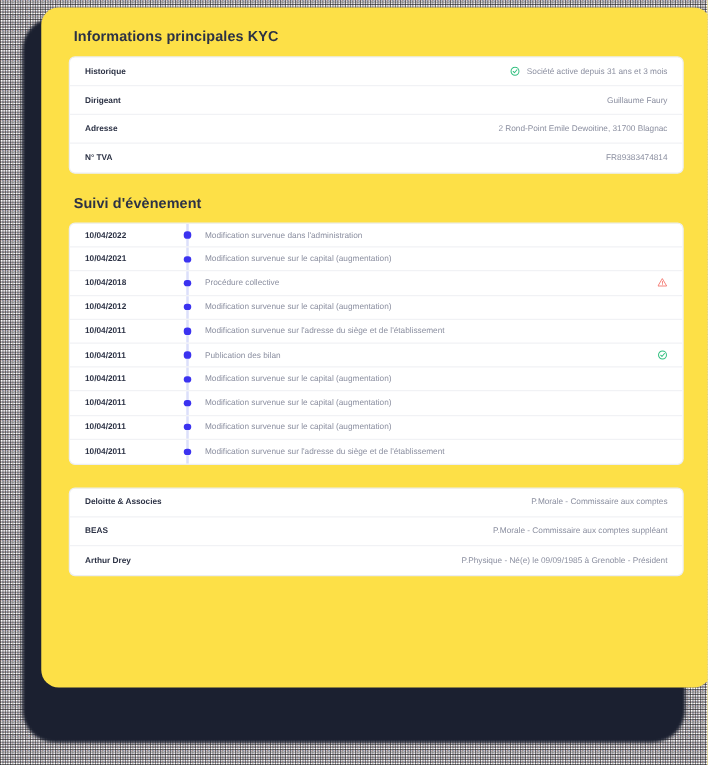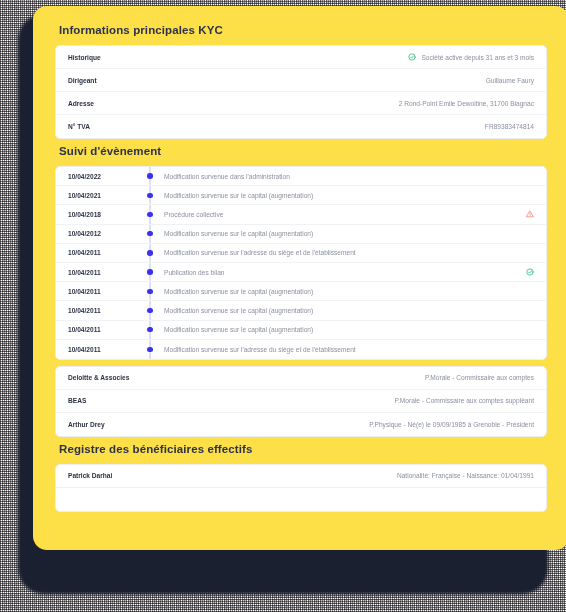--- a/index.html
+++ b/index.html
@@ -45,21 +45,21 @@
     left: 33px;
     top: 6px;
     width: 536px;
     height: 544px;
     background: #fde047;
     border-radius: 14px;
     padding: 18px 22px 20px 22px;
     overflow: hidden;
   }
 
-  .section + .section { margin-top: 6px; }
+  .section + .section { margin-top: 18px; }
 
   .section-title {
     font-size: 11.5px;
     font-weight: bold;
     color: #2c3245;
     letter-spacing: .1px;
     margin-bottom: 9px;
     padding-left: 4px;
   }
 
@@ -321,26 +321,14 @@
         </div>
         <div class="row">
           <span class="row-label">Arthur Drey</span>
           <span class="row-value">
             <span>P.Physique - Né(e) le 09/09/1985 à Grenoble - Président</span>
           </span>
         </div>
       </div>
   </div>
 
-  <div class="section">
-    <div class="section-title">Registre des bénéficiaires effectifs</div>
-    <div class="panel" id="beneficiaires-table">
-        <div class="row">
-          <span class="row-label">Patrick Darhai</span>
-          <span class="row-value">
-            <span>Nationalité: Française - Naissance: 01/04/1991</span>
-          </span>
-        </div>
-        <div class="row"></div>
-      </div>
-  </div>
 
 </div>
 
 </body></html>

